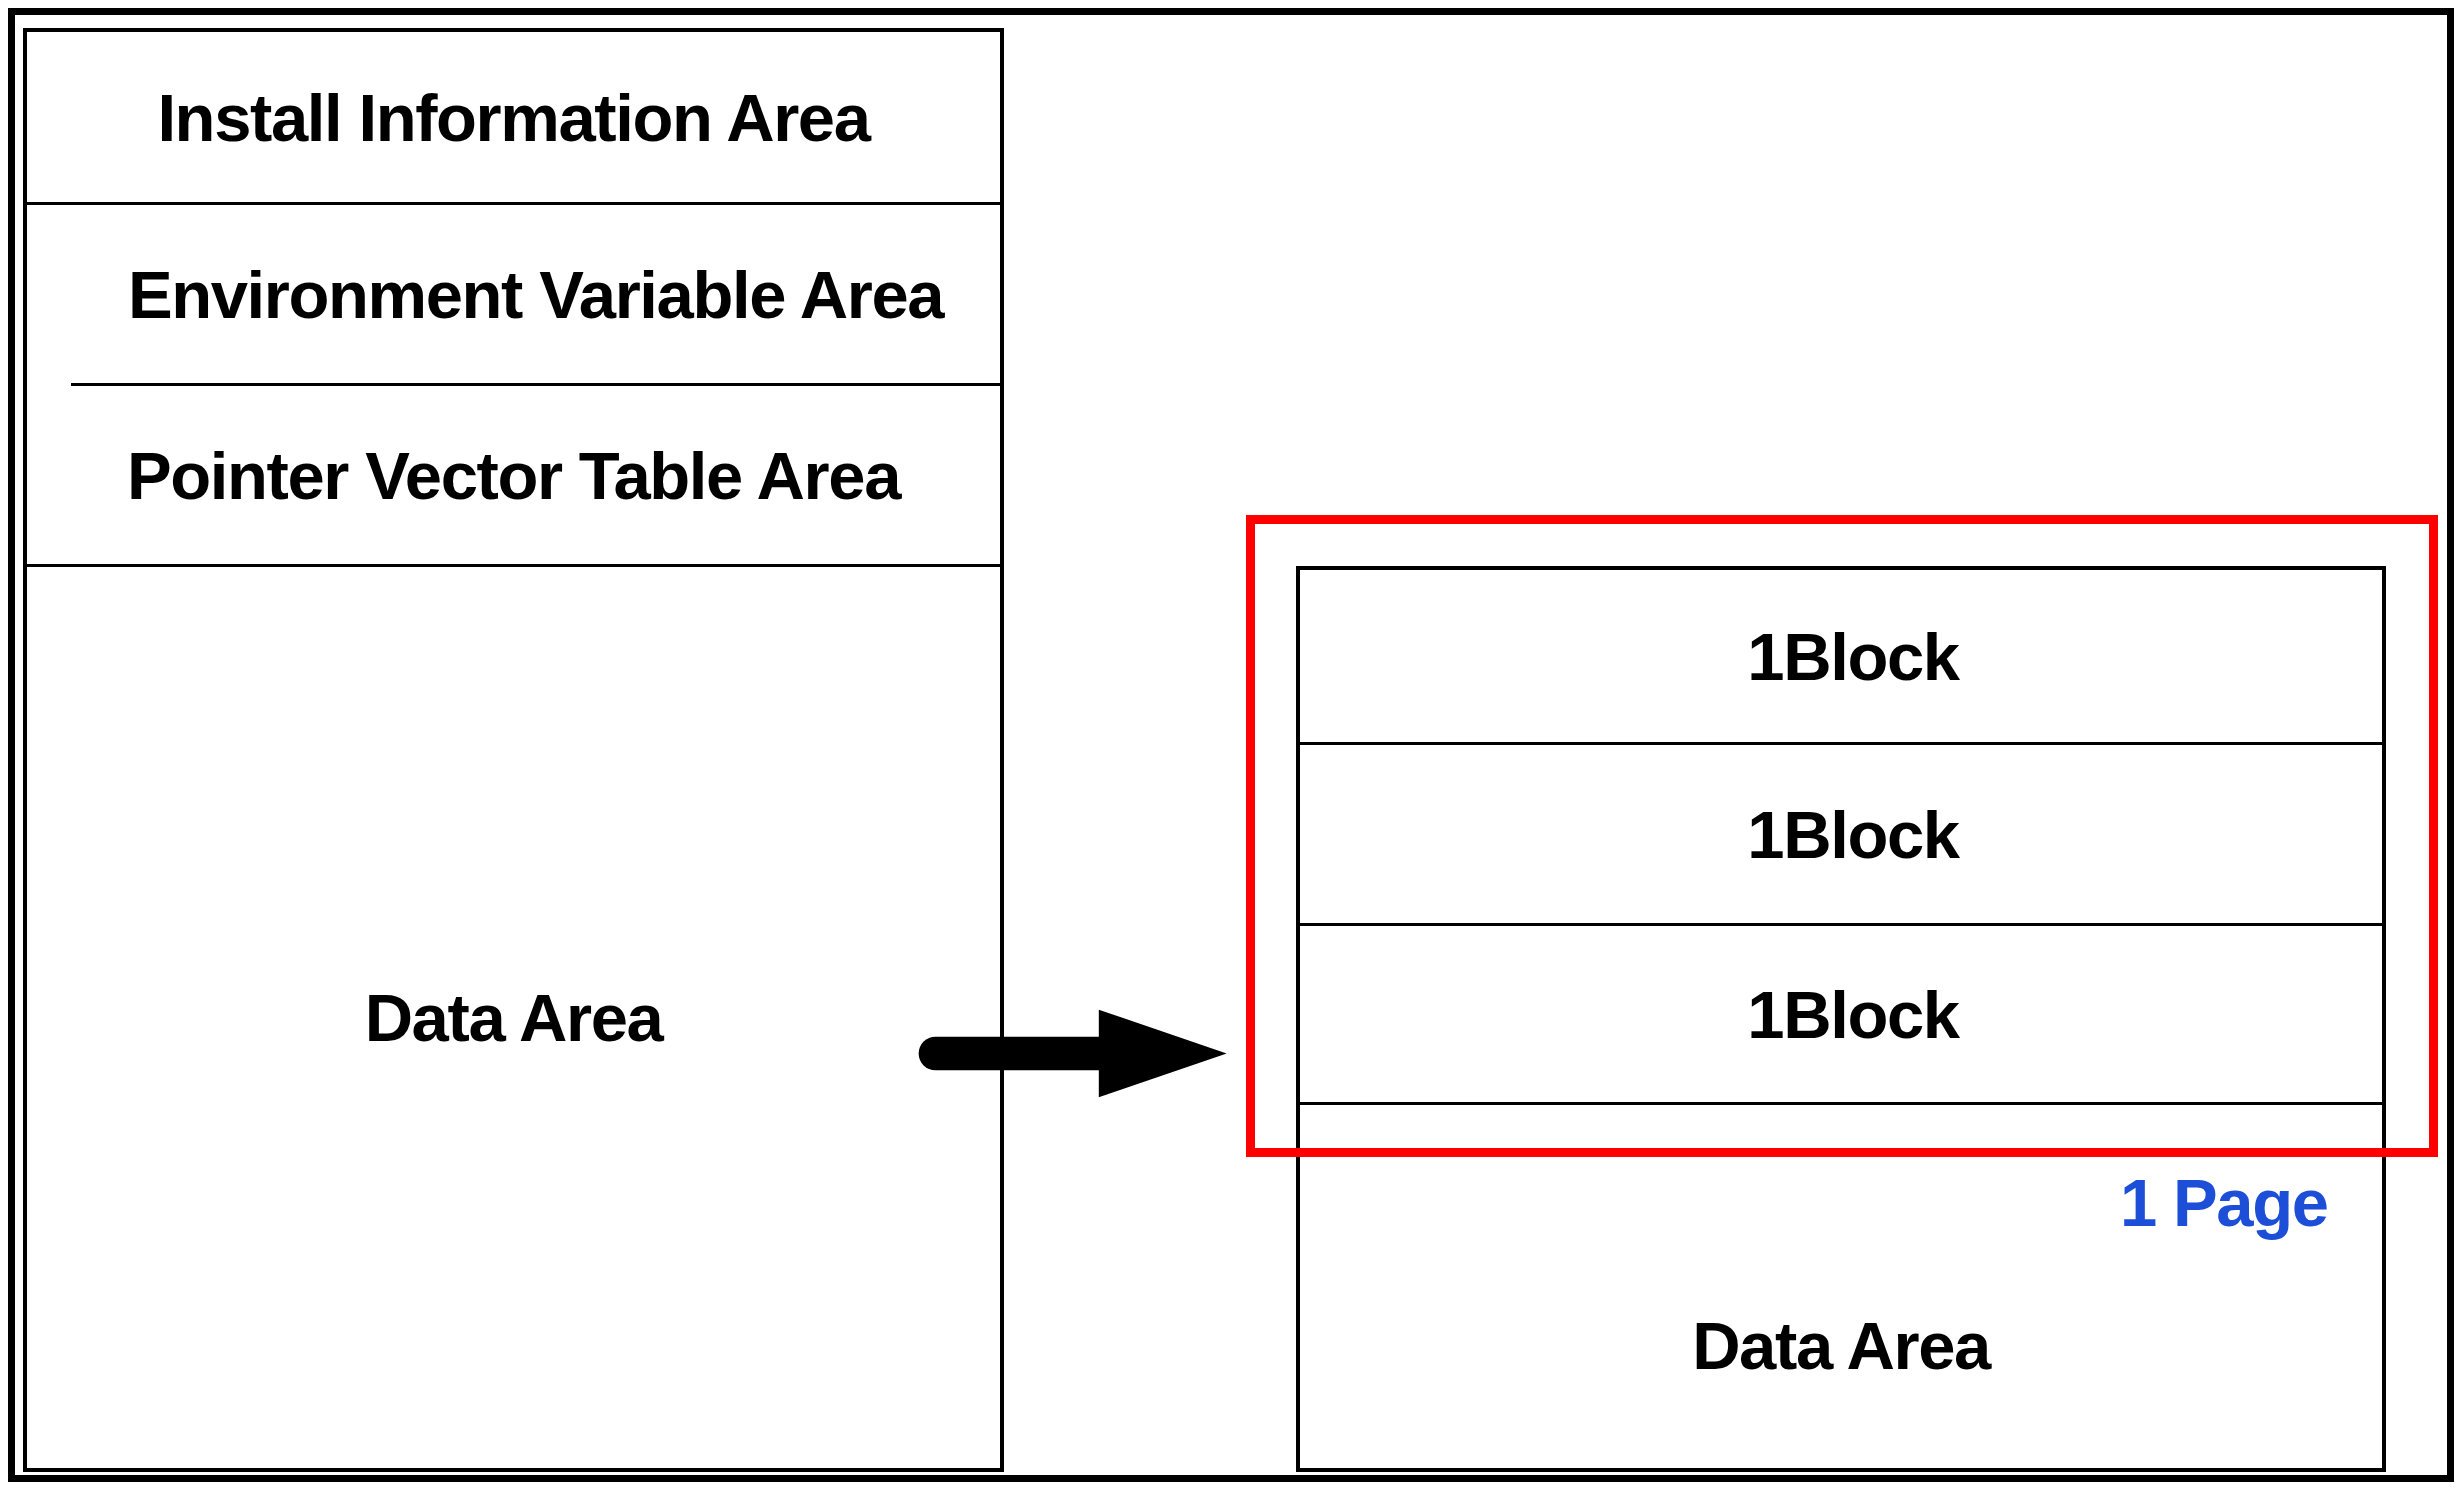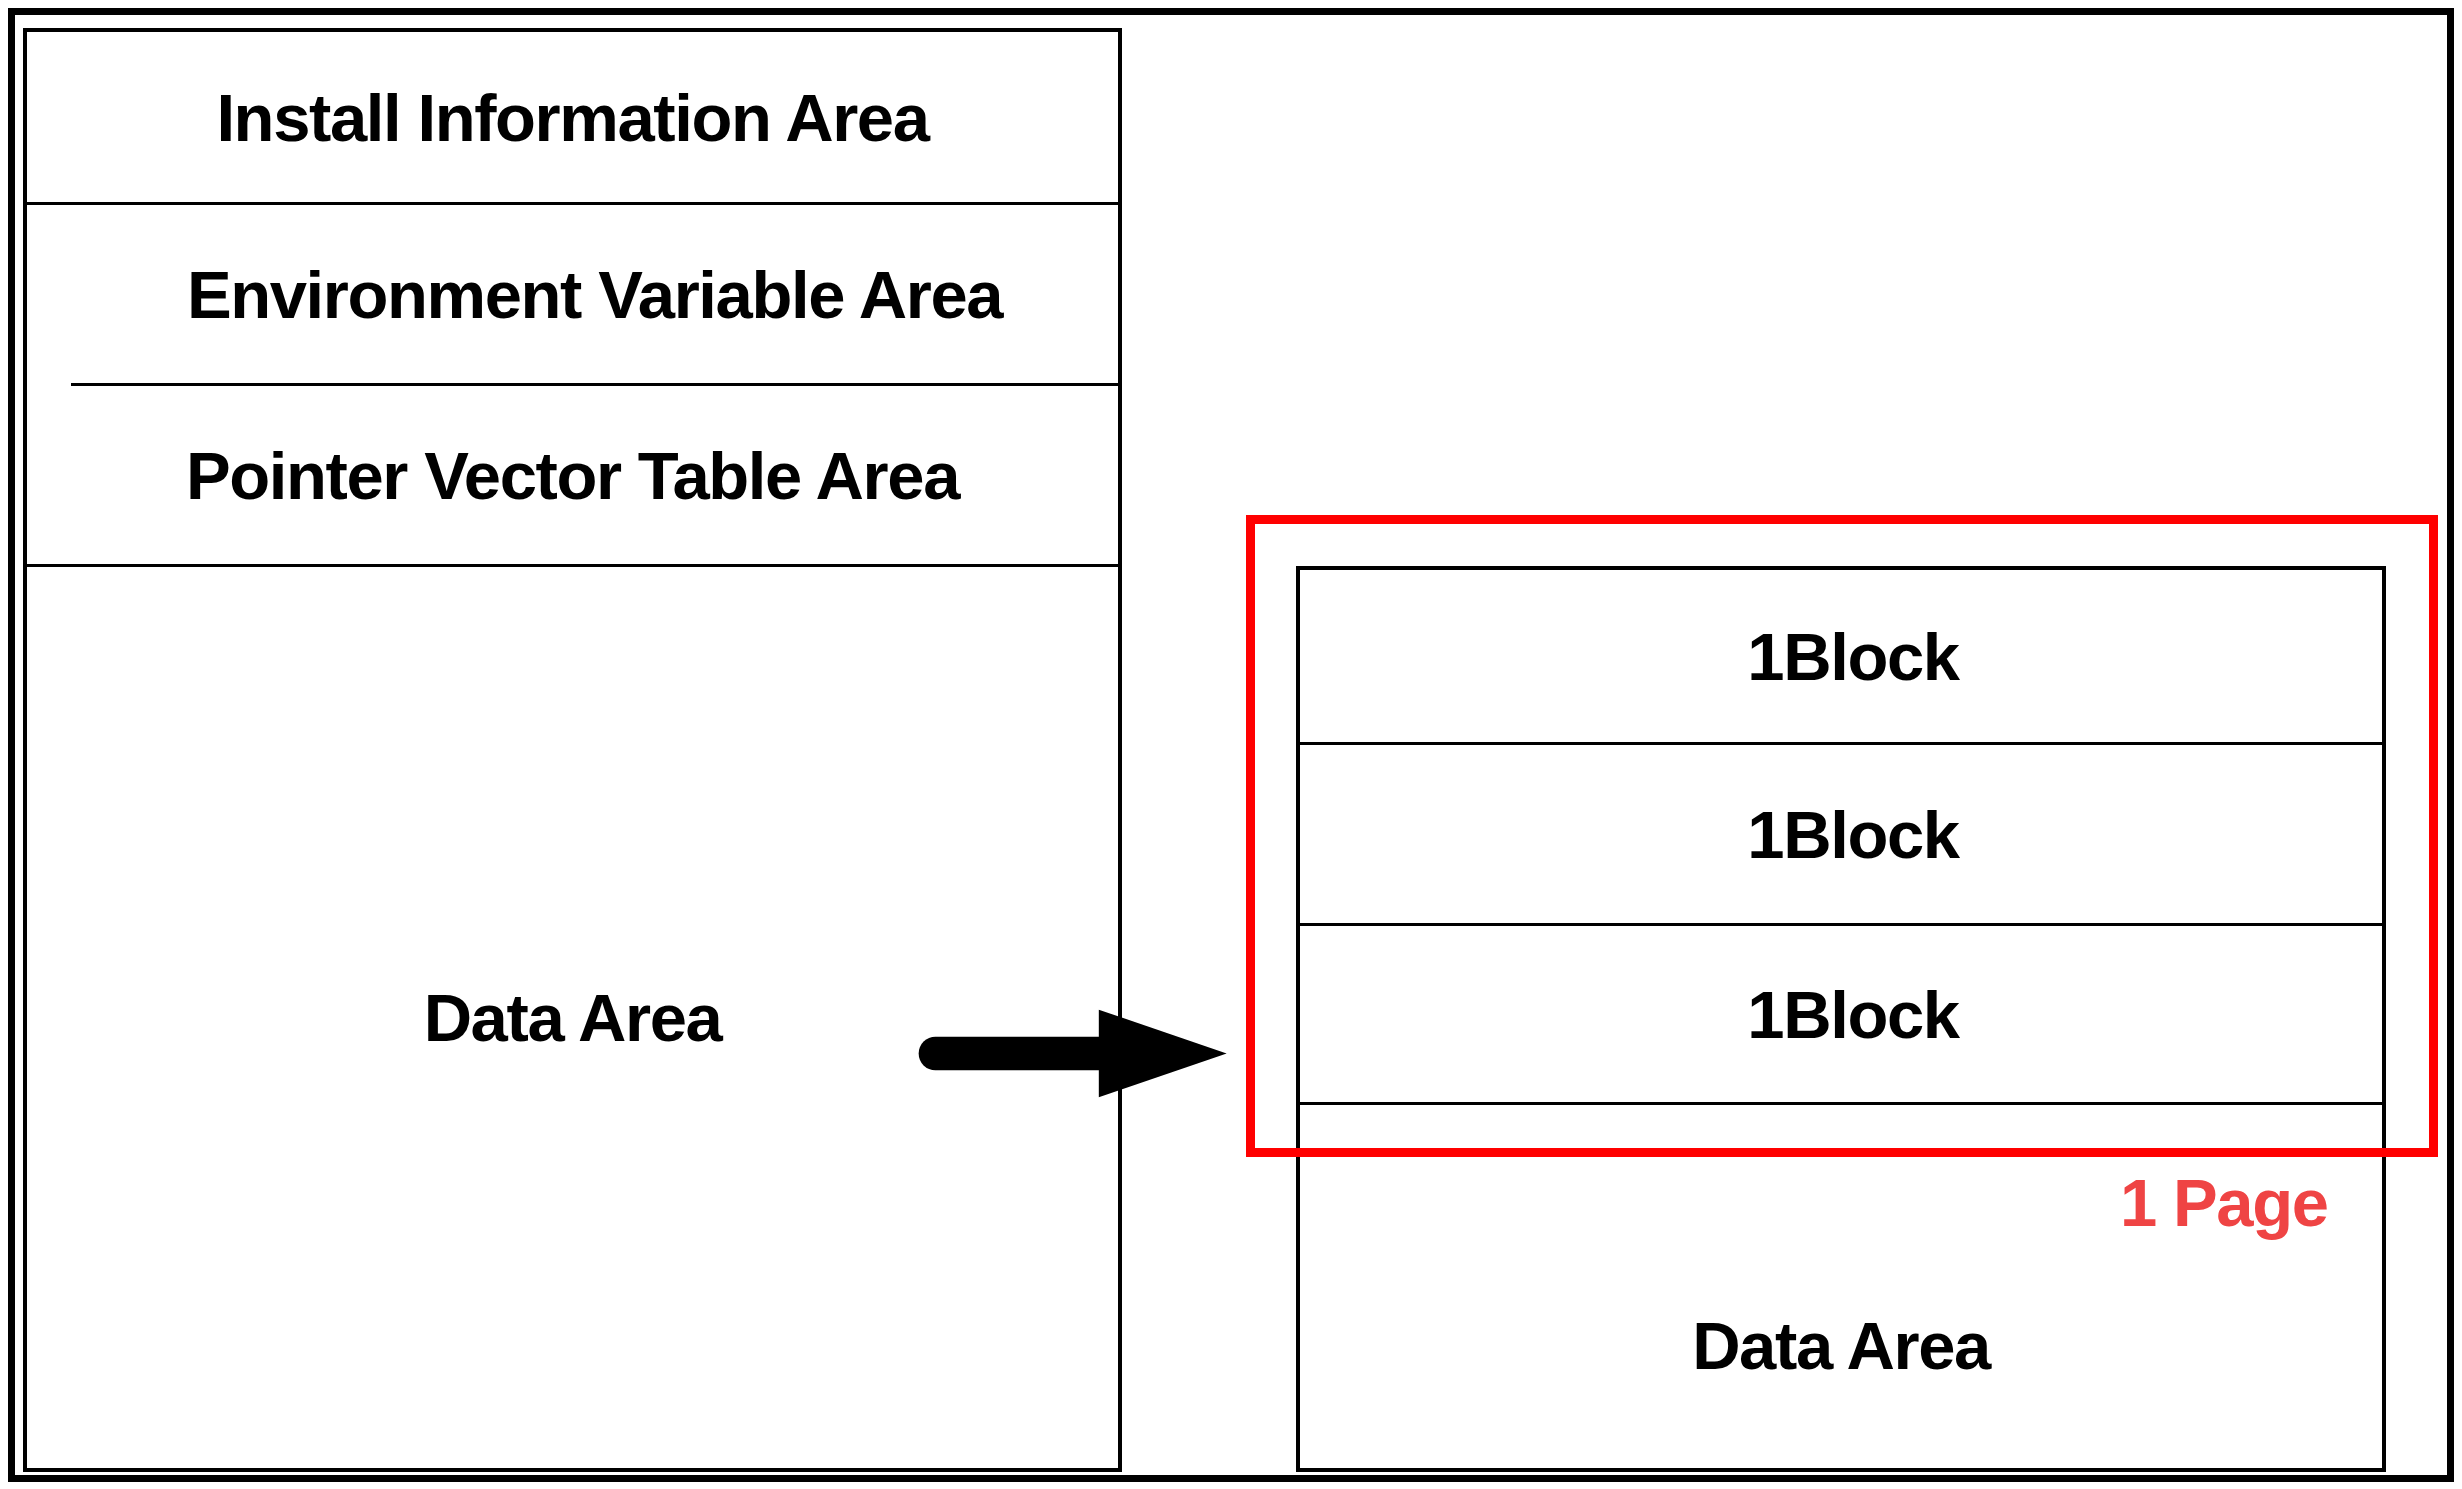--- a/index.html
+++ b/index.html
@@ -27,21 +27,21 @@
     position: absolute;
     left: 8.4px; top: 8.4px;
     width: 2446px; height: 1474px;
     border: 7.5px solid #000000;
     box-sizing: border-box;
   }
   
   #left-table {
     position: absolute;
     left: 23px; top: 28px;
-    width: 1099px; height: 1444px;
+    width: 981px; height: 1444px;
     border: 4.7px solid #000000;
     box-sizing: border-box;
     display: flex;
     flex-direction: column;
     justify-content: space-between;
   }
   .lrow {
     display: flex;
     align-items: center;
     justify-content: center;
@@ -91,21 +91,21 @@
     left: 1246px; top: 515px;
     width: 1192px; height: 642px;
     border: 9.3px solid #ff0000;
     box-sizing: border-box;
     background: transparent;
     z-index: 5;
   }
   #page-label {
     position: absolute;
     left: 2120px; top: 1164px;
-    color: #ef4444;
+    color: #1d4ed8;
     z-index: 6;
   }
 </style>
 </head>
 <body>
 
 <div id="canvas">
 
   <div id="outer-frame"></div>
 

